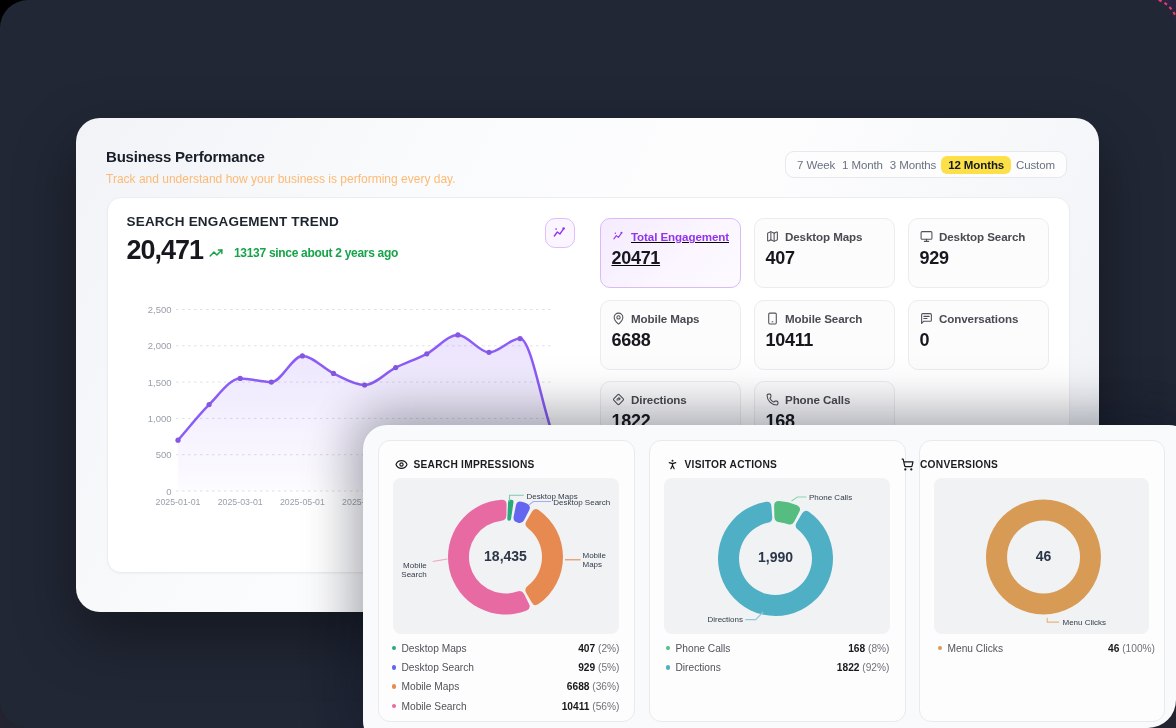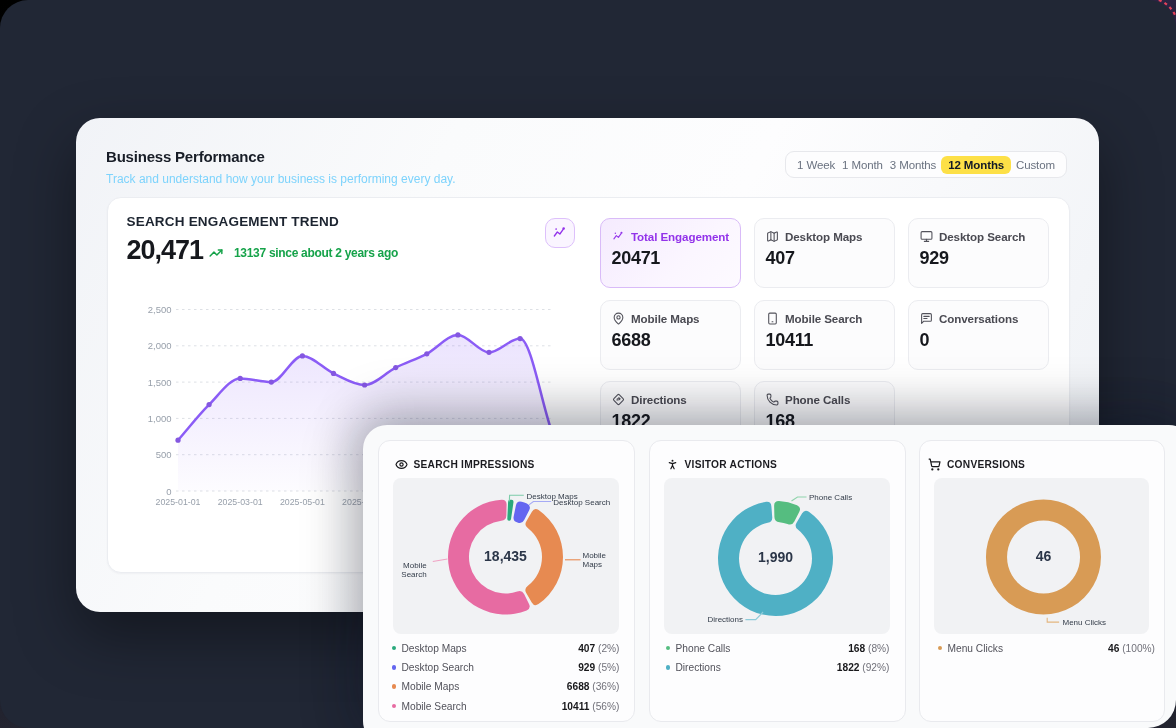--- a/index.html
+++ b/index.html
@@ -5,34 +5,34 @@
 html,body { width:1176px; height:728px; background:#000; font-family:"Liberation Sans",sans-serif; }
 .stage { position:relative; width:1176px; height:728px; overflow:hidden;
   background:linear-gradient(180deg,#000 0%,#06070c 40%,#232430 100%); }
 .cornertr { position:absolute; right:0; top:0; width:46px; height:46px; background:#2b2342; }
 .abs { position:absolute; }
 .navy { position:absolute; inset:0; background:#212735; border-radius:28px; overflow:hidden; }
 .maincard { position:absolute; left:75.5px; top:117.5px; width:1023.5px; height:494px; border-radius:24px;
   background:linear-gradient(118deg,#f1f3f7 0%,#fafbfc 30%,#fdfdfe 55%,#eef1f5 100%);
   box-shadow:0 24px 60px rgba(0,0,0,.4); }
 .h1 { position:absolute; left:106px; top:147.5px; font-size:15px; font-weight:800; color:#181d27; letter-spacing:-.2px; }
-.sub { position:absolute; left:106px; top:172px; font-size:12px; color:#7dd3fc; }
+.sub { position:absolute; left:106px; top:172px; font-size:12px; color:#fdba74; }
 .seg { position:absolute; left:785px; top:151px; width:282px; height:27px; background:#fdfdfe; border:1px solid #e7e8ec;
   border-radius:9px; display:flex; align-items:center; justify-content:space-between; padding:0 9px; }
 .seg span { font-size:11.5px; color:#6a7280; padding:3px 2px; white-space:nowrap; letter-spacing:-.1px; }
 .seg .sel { background:#fde047; border-radius:6px; color:#111827; font-weight:700; padding:3px 7px; }
 .bigpanel { position:absolute; left:106.5px; top:197px; width:963px; height:376px; background:#fff;
   border:1px solid #ebedf1; border-radius:14px; box-shadow:0 1px 2px rgba(16,24,40,.04); }
 .ptitle { position:absolute; left:126.5px; top:214px; font-size:13.5px; font-weight:800; color:#1c2430; letter-spacing:.2px; }
 .bignum { position:absolute; left:126.5px; top:235px; font-size:27px; font-weight:800; color:#16181d; letter-spacing:-1px; }
 .trend { position:absolute; left:209px; top:246px; font-size:12px; font-weight:700; color:#16a34a; letter-spacing:-.3px; display:flex; align-items:center; gap:11px; }
 .iconbtn { position:absolute; left:545px; top:217.5px; width:30px; height:30px; border-radius:10px; background:#faf5ff;
   border:1px solid #ddc0fb; display:flex; align-items:center; justify-content:center; }
 .mcard { position:absolute; width:141.5px; height:70px; background:#fcfcfd; border:1px solid #ebecf0; border-radius:10px; padding:11px 11px 0; }
-.mcard.hi { background:linear-gradient(135deg,#f5ebfe 0%,#fbf6ff 60%,#fdfaff 100%); border:1px solid #d9bbf8; }
+.mcard.hi { background:linear-gradient(135deg,#f5ebfe 0%,#fbf6ff 60%,#fdfaff 100%); border:1px solid #d9bbf8;text-decoration:underline; }
 .mrow { display:flex; align-items:center; gap:6.5px; font-size:11.6px; font-weight:700; color:#4a4a52; white-space:nowrap; letter-spacing:-.1px; }
 .mrow svg { flex:0 0 auto; }
 .mcard.hi .mrow { color:#9333ea; }
 .mnum { margin-top:5px; font-size:18px; font-weight:800; color:#16181d; letter-spacing:-.3px; }
 .botcard { position:absolute; left:363px; top:425px; width:830px; height:320px; border-radius:24px; background:#f9fafb;
   box-shadow:0 -16px 50px rgba(10,16,32,.25), -16px 0 50px rgba(10,16,32,.18); }
 .dpanel { position:absolute; top:440px; height:282px; background:#fdfdfe; border:1px solid #e9eaee; border-radius:12px; }
 .dhead { position:absolute; top:458px; display:flex; align-items:center; gap:6px; font-size:10.2px; font-weight:700;
   letter-spacing:.25px; color:#1b1b20; }
 .chartbox { position:absolute; top:478px; height:156px; background:#f1f2f4; border-radius:8px; }
@@ -43,21 +43,21 @@
 .lval b { color:#18181b; font-weight:700; }
 </style></head>
 <body>
 <div class="stage">
   <div class="cornertr"></div>
   <div class="navy">
     <div class="maincard"></div>
     <div class="h1">Business Performance</div>
     <div class="sub">Track and understand how your business is performing every day.</div>
     <div class="seg">
-        <span>1 Week</span>
+        <span>7 Week</span>
         <span>1 Month</span>
         <span>3 Months</span>
         <span class="sel">12 Months</span>
         <span>Custom</span>
       </div>
     <div class="bigpanel"></div>
     <div class="ptitle">SEARCH ENGAGEMENT TREND</div>
     <div class="bignum">20,471</div>
     <div class="trend">
         <svg width="14" height="14" viewBox="0 0 24 24" fill="none" stroke="#16a34a" stroke-width="2.5" stroke-linecap="round" stroke-linejoin="round">
@@ -213,21 +213,21 @@
       </div>
     <div class="dhead" style="left:665.5px">
         <svg width="13" height="13" viewBox="0 0 24 24" fill="none" stroke="#18181b" stroke-width="2.2" stroke-linecap="round" stroke-linejoin="round">
           <circle cx="12" cy="5" r="1.8" fill="#18181b" stroke="none"></circle>
           <path d="m9 20 3-6 3 6"></path>
           <path d="m6 8.5 6 2 6-2"></path>
           <path d="M12 10v4"></path>
         </svg>
         <span>VISITOR ACTIONS</span>
       </div>
-    <div class="dhead" style="left:928px">
+    <div class="dhead" style="left:901px">
         <svg width="13" height="13" viewBox="0 0 24 24" fill="none" stroke="#18181b" stroke-width="2.2" stroke-linecap="round" stroke-linejoin="round">
           <circle cx="8" cy="21" r="1"></circle>
           <circle cx="19" cy="21" r="1"></circle>
           <path d="M2.05 2.05h2l2.66 12.42a2 2 0 0 0 2 1.58h9.78a2 2 0 0 0 1.95-1.57l1.65-7.43H5.12"></path>
         </svg>
         <span>CONVERSIONS</span>
       </div>
     <div class="chartbox" style="left:392.5px;width:226px"></div>
     <div class="chartbox" style="left:663.5px;width:226px"></div>
     <div class="chartbox" style="left:933.5px;width:215.5px"></div>

